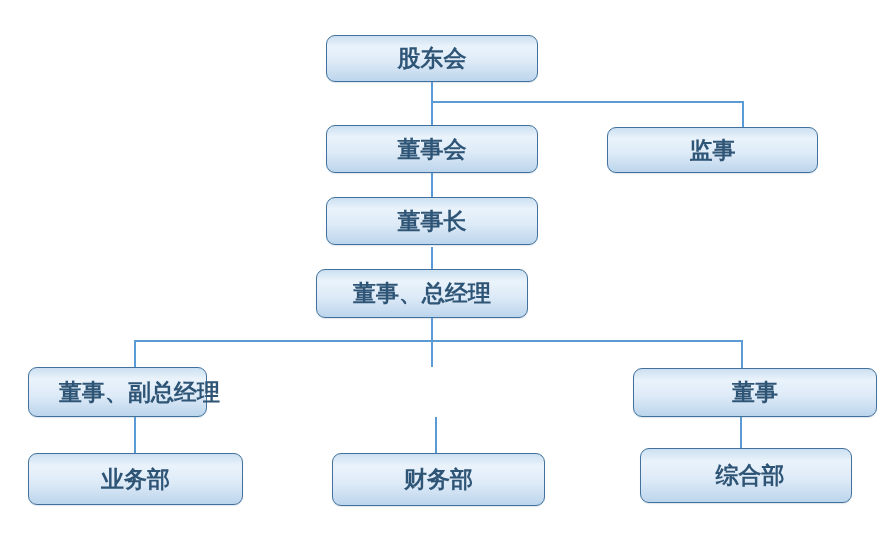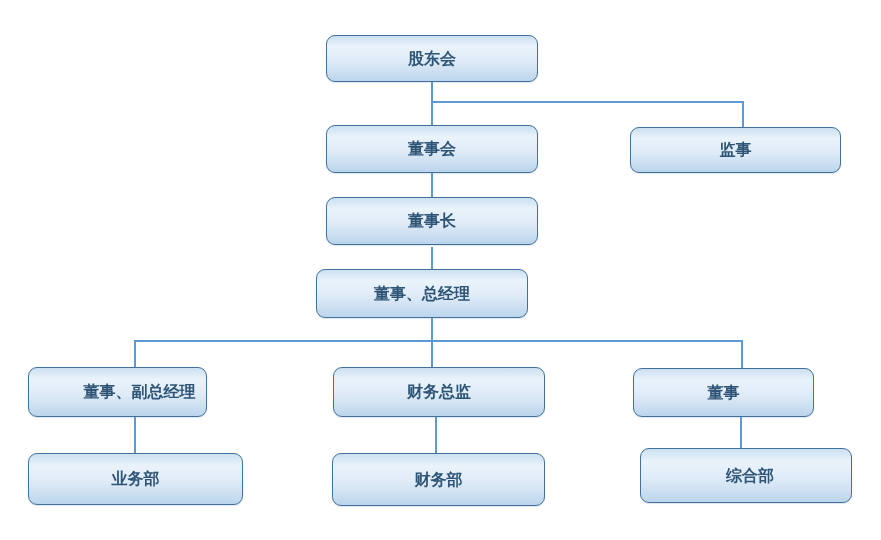--- a/index.html
+++ b/index.html
@@ -21,21 +21,21 @@
     border: 1.5px solid #41719c;
     border-radius: 9px;
     background: linear-gradient(180deg, #cce0f1 0%, #eaf3fb 24%, #ddeaf7 58%, #bcd5ec 100%);
     display: flex;
     align-items: center;
     justify-content: center;
     box-shadow: 0 1px 1px rgba(120,150,180,0.25);
   }
   .node span {
     color: #2f5576;
-    font-size: 16px;
+    font-size: 23px;
     font-weight: 600;
     white-space: nowrap;
     line-height: 1;
   }
   .line {
     position: absolute;
     background: #5b9bd5;
   }
 </style>
 </head>
@@ -56,36 +56,33 @@
   <div class="line" style="left:134px; top:417px; width:2px;   height:36px;"></div>
   <div class="line" style="left:435px; top:417px; width:2px;   height:36px;"></div>
   <div class="line" style="left:740px; top:417px; width:2px;   height:31px;"></div>
 
   <div class="node" style="left:326px; top:35px;  width:212px; height:47px;">
     <span>股东会</span>
   </div>
   <div class="node" style="left:326px; top:125px; width:212px; height:48px;">
     <span>董事会</span>
   </div>
-  <div class="node" style="left:630px; top:127px; width:211px; height:46px;text-align:center;">
+  <div class="node" style="left:607px; top:127px; width:211px; height:46px;text-align:center;">
     <span>监事</span>
   </div>
   <div class="node" style="left:326px; top:197px; width:212px; height:48px;">
     <span>董事长</span>
   </div>
   <div class="node" style="left:316px; top:269px; width:212px; height:49px;">
     <span>董事、总经理</span>
   </div>
   <div class="node" style="left:28px;  top:367px; width:179px; height:50px;padding-left:44px;">
     <span>董事、副总经理</span>
   </div>
-  <div class="node" style="left:333px; top:367px; width:212px; height:50px;">
-    <span>财务总监</span>
-  </div>
-  <div class="node" style="left:633px; top:368px; width:181px; height:49px;">
+  <div class="node" style="left:633px; top:368px; width:244px; height:49px;">
     <span>董事</span>
   </div>
   <div class="node" style="left:28px;  top:453px; width:215px; height:52px;">
     <span>业务部</span>
   </div>
   <div class="node" style="left:332px; top:453px; width:213px; height:53px;justify-content:center;">
     <span>财务部</span>
   </div>
   <div class="node" style="left:640px; top:448px; width:212px; height:55px;padding-left:8px;">
     <span>综合部</span>

